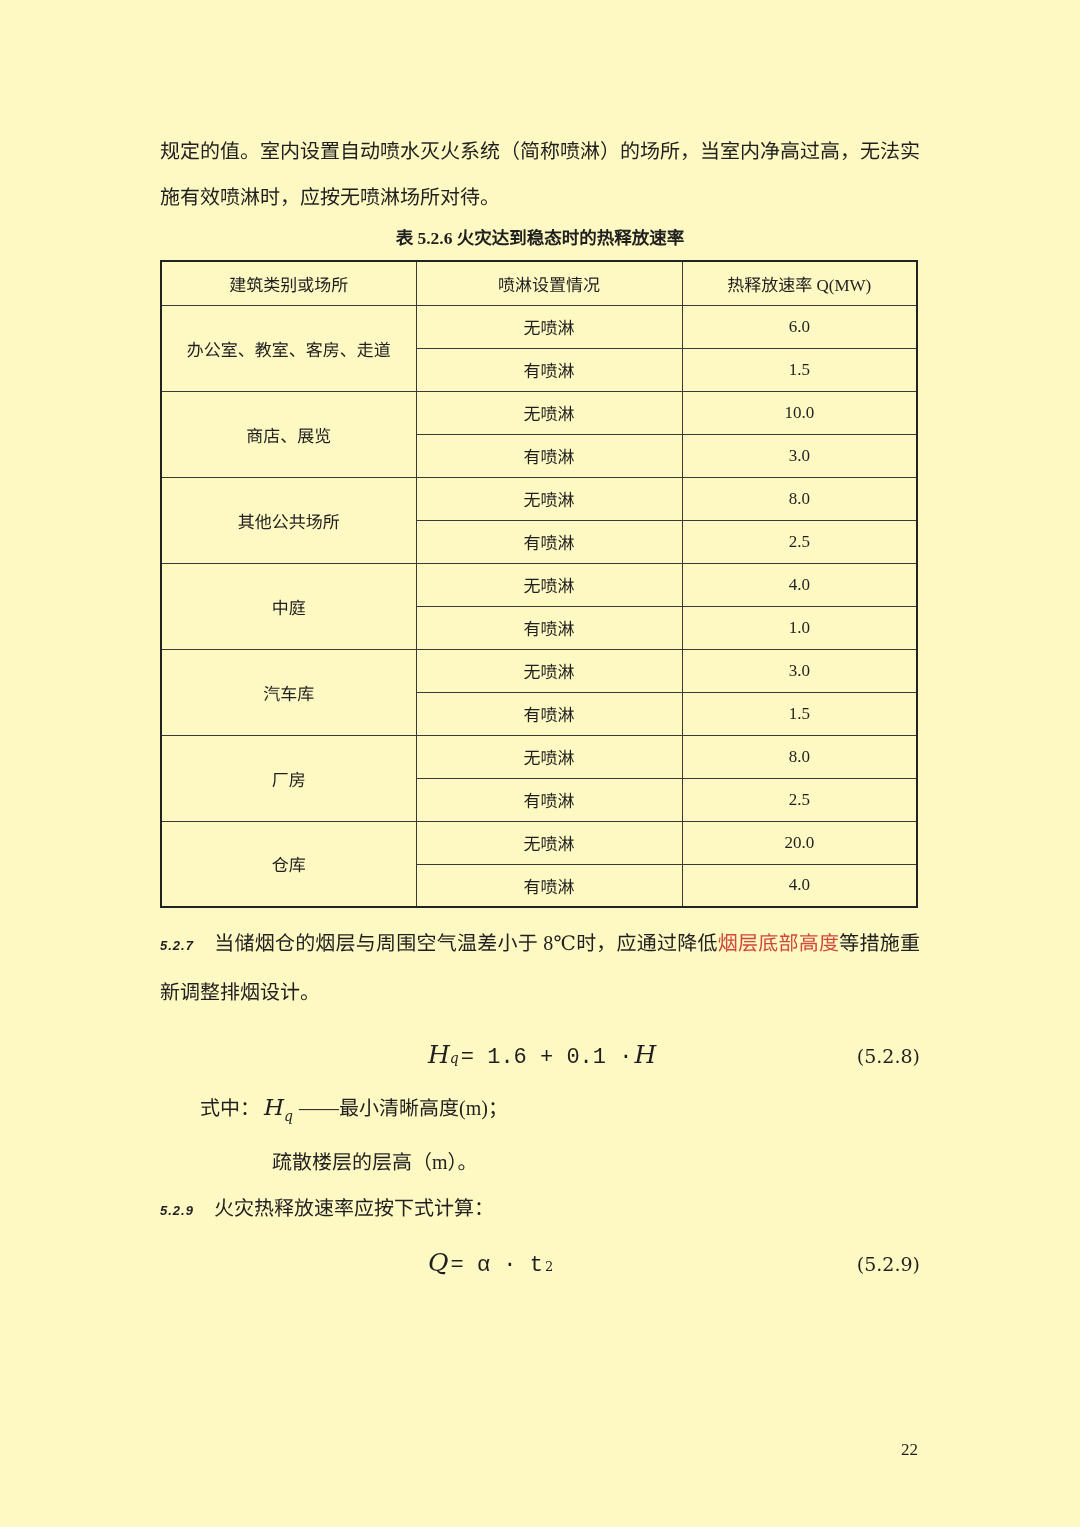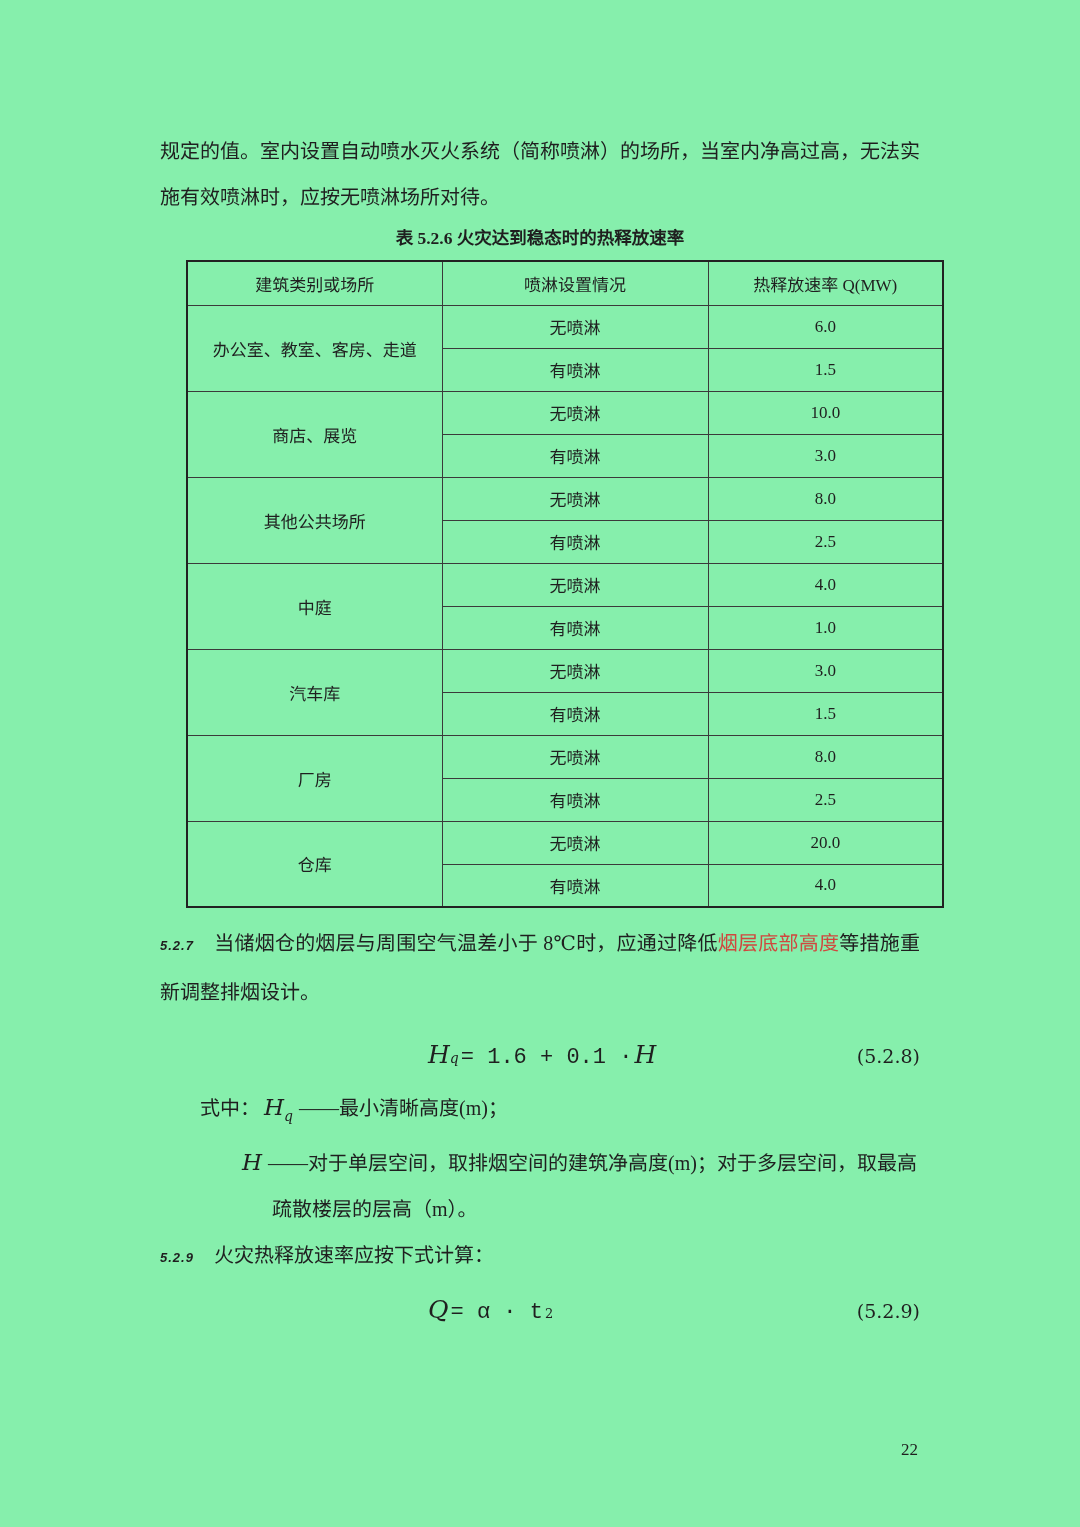--- a/index.html
+++ b/index.html
@@ -2,21 +2,21 @@
 <html lang="zh-CN"><head>
 <meta charset="utf-8">
 <style>
   * { box-sizing: border-box; }
   html, body { margin: 0; padding: 0; background: #e8e8e8; }
   .page {
     position: relative;
     width: 1080px;
     height: 1527px;
     margin: 0 auto;
-    background: #86efac;
+    background: #fef9c3;
     font-family: "Liberation Serif", "DejaVu Serif", serif;
     color: #1f1f1f;
     overflow: hidden;
   }
   .content {
     position: absolute;
     left: 160px;
     top: 0;
     width: 760px;
   }
@@ -33,21 +33,20 @@
     font-family: Liberation Serif, serif;
     font-weight: bold;
     font-size: 17.5px;
     line-height: 28px;
   }
   table.hrr {
     margin-top: 8px;
     width: 756px;
     border-collapse: collapse;
     table-layout: fixed;
-    margin-left: 26px;
   }
   table.hrr th, table.hrr td {
     border: 1px solid #3a3a3a;
     text-align: center;
     vertical-align: middle;
     font-size: 17px;
     font-weight: normal;
     padding: 0 4px;
   }
   table.hrr { border: 2px solid #222; }
@@ -214,21 +213,20 @@
     <div class="formula-row">
       <span class="fvar">H</span>
         <sub class="fsub">q</sub>
         <span class="fmid">= 1.6 + 0.1 · </span>
         <span class="fvar">H</span>
       <span class="ftag">(5.2.8)</span>
     </div>
 
     <div class="def-line ind-40"><span>式中：</span><span class="dvar"><i>H</i><sub class="fsub">q</sub></span><span>——最小清晰高度(m)；</span></div>
 
-    <div class="def-line ind-78"><span class="dvar"><i>H</i></span><span>——对于单层空间，取排烟空间的建筑净高度(m)；对于多层空间，取最高</span></div>
 
     <div class="def-line ind-112"><span>疏散楼层的层高（m）。</span></div>
 
     <div class="heading-line"><span class="sec-num">5.2.9</span><span>火灾热释放速率应按下式计算：</span></div>
 
     <div class="formula-row">
       <span class="fvar">Q</span>
         <span class="fmid">= α · t</span>
         <sup class="fsup">2</sup>
       <span class="ftag">(5.2.9)</span>

